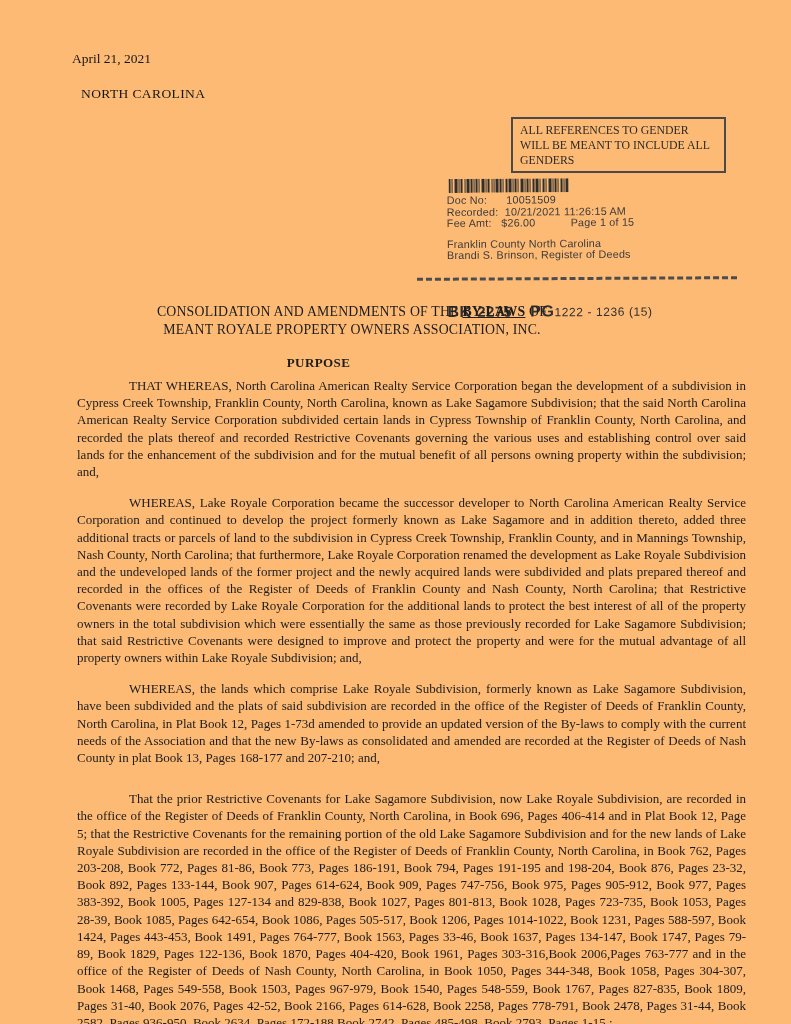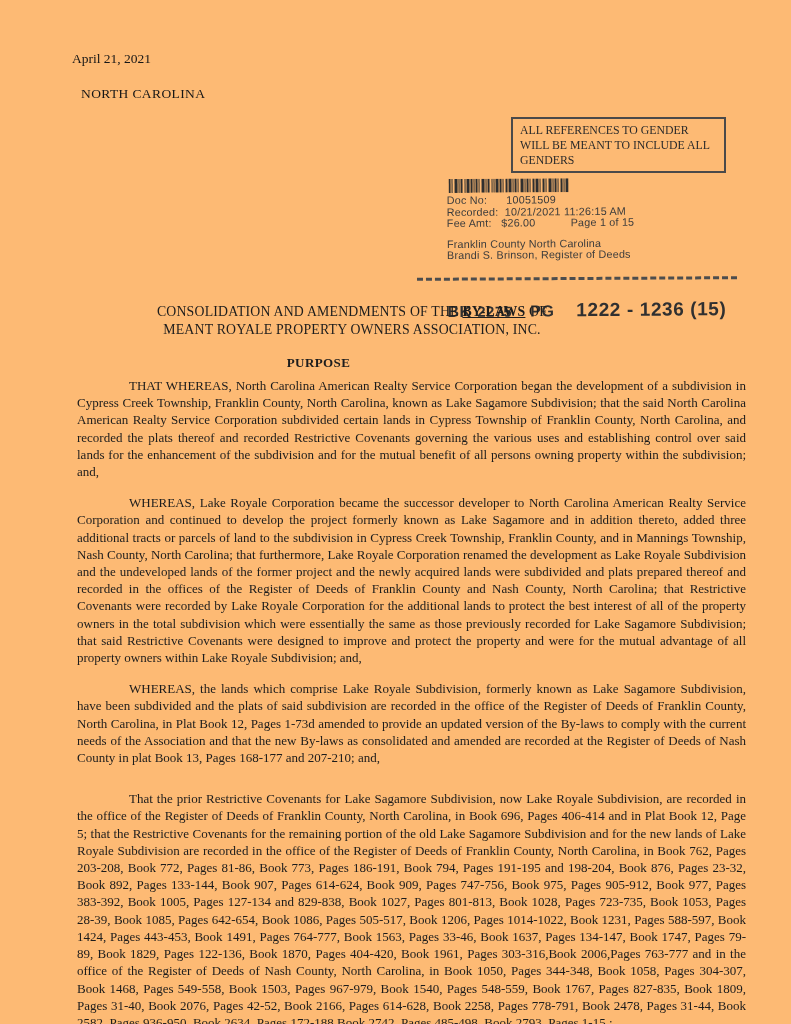--- a/index.html
+++ b/index.html
@@ -30,21 +30,21 @@
     transform:rotate(-0.4deg);
   }
   .stamp .barcode{display:block;margin:0 0 2px 2px;}
   .stamp-line{font-size:10.8px;line-height:11.5px;white-space:pre;letter-spacing:.2px;}
   .stamp-gap{height:9px;}
   .stamp-bk{
     margin-top:4px;display:flex;align-items:baseline;color:#303030;
   }
   .stamp-bk .sm{font-size:16px;font-weight:bold;letter-spacing:.5px;margin-top:37px;}
   .stamp-bk .lg{font-size:14.5px;font-weight:bold;letter-spacing:.6px;margin-left:6px;margin-top:16px;}
-  .stamp-bk .lg2{font-size:19px;font-weight:bold;letter-spacing:.6px;margin-left:22px;}
+  .stamp-bk .lg2{font-size:12px;font-weight:normal;letter-spacing:.6px;margin-left:0;}
   .stamp-bk .pg{margin-left:18px;}
   .dash-line{
     position:absolute;left:417px;top:277px;width:320px;height:0;
     border-top:3px dashed #4d4d4d;
     transform:rotate(-0.3deg);
   }
 
   .title-wrap{position:absolute;left:0;top:303px;width:704px;text-align:center;}
   .title-line{font-size:13.8px;line-height:18px;letter-spacing:.2px;color:#1d1d1d;}
   .title-em{font-weight:bold;text-decoration:underline;}

